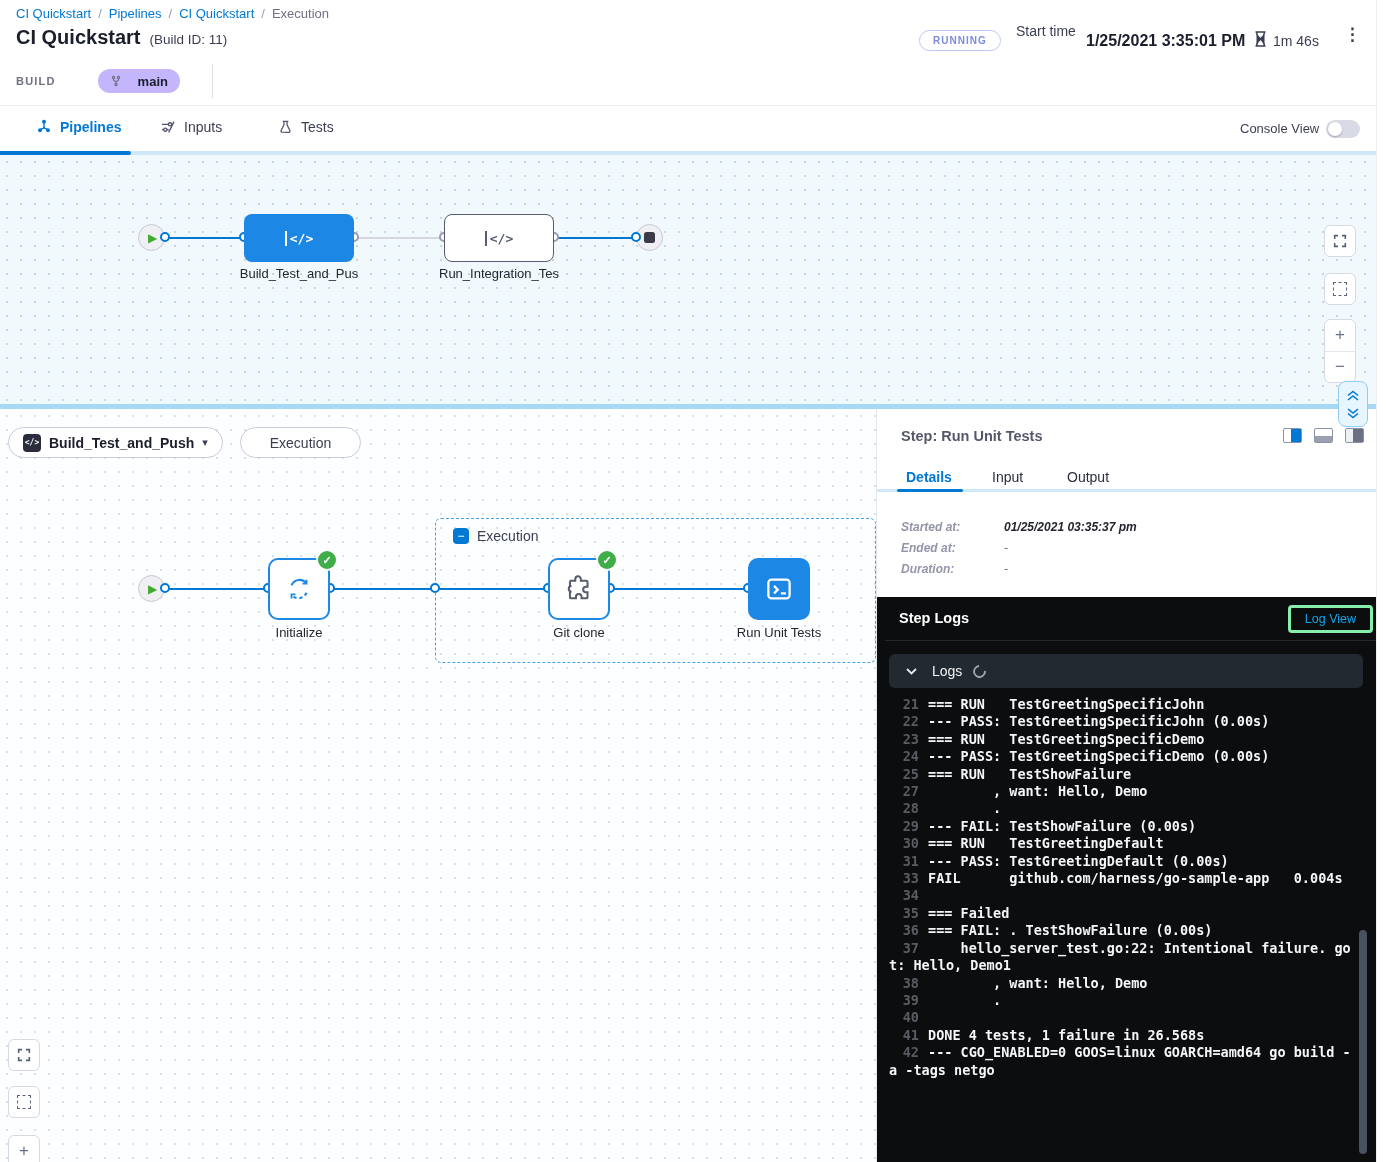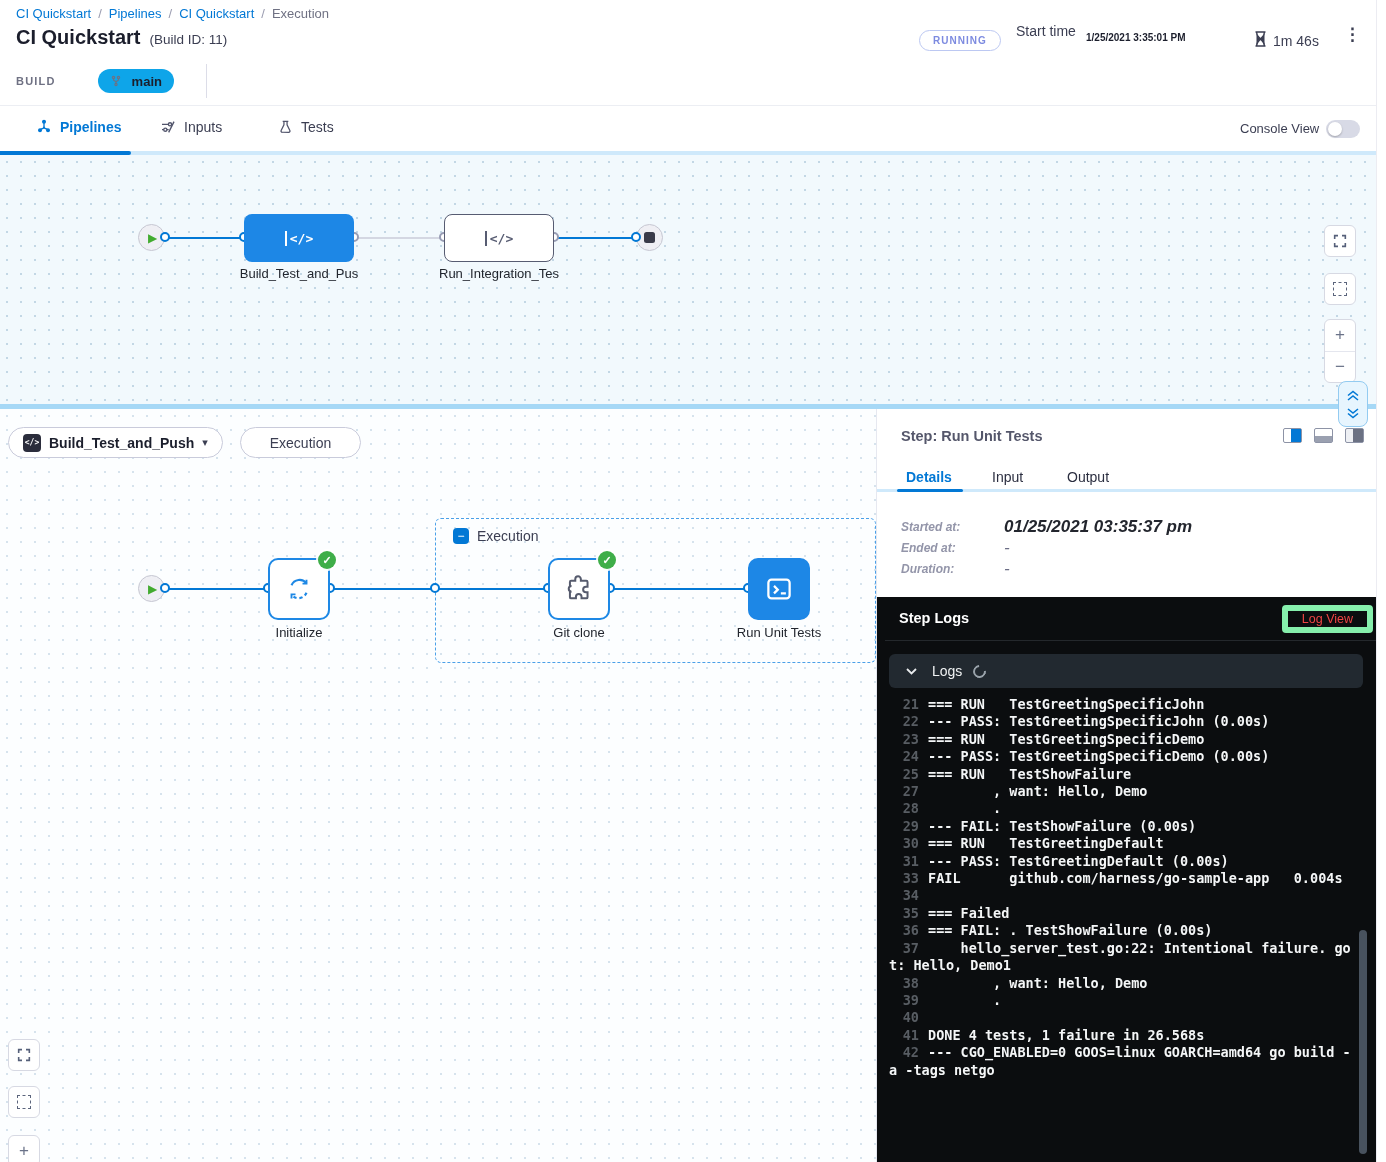--- a/index.html
+++ b/index.html
@@ -14,26 +14,26 @@
   header { position:absolute; left:0; top:0; width:1376px; height:105px; background:#fff; }
   .crumbs { position:absolute; left:16px; top:6px; font-size:13px; }
   .crumbs a { color:#0278d5; text-decoration:none; font-weight:500; }
   .crumbs .sep { color:#9a9cb0; margin:0 7px; }
   .crumbs .cur { color:#6f7183; }
   .titlerow { position:absolute; left:16px; top:26px; display:flex; align-items:baseline; gap:9px; }
   .titlerow h1 { font-size:20px; font-weight:700; color:#1b1e2c; }
   .buildid { font-size:13.5px; color:#3b3e52; }
   .buildrow { position:absolute; left:16px; top:64px; display:flex; align-items:center; }
   .buildlabel { font-size:11px; font-weight:700; letter-spacing:1.2px; color:#6f7183; }
-  .branch-pill { margin-left:42px; height:24px; display:inline-flex; align-items:center; gap:10px; background:#0ea5e9; border-radius:12px; padding:0 12px; font-size:13px; font-weight:600; color:#1b1e2c; }
+  .branch-pill { margin-left:42px; height:24px; display:inline-flex; align-items:center; gap:16px; background:#c4b5fd; border-radius:12px; padding:0 12px; font-size:13px; font-weight:600; color:#1b1e2c; }
   .branch-pill svg { stroke:#6f7183; }
   .vsep { margin-left:32px; width:1px; height:34px; background:#dcdde8; align-self:center; }
   .badge { position:absolute; left:919px; top:30px; border:1.5px solid #bcc8f2; color:#7d8be0; font-size:10px; font-weight:700; letter-spacing:1px; border-radius:11px; padding:4px 13px; }
   .stl { position:absolute; left:1016px; top:23px; font-size:14px; color:#3b3e52; }
-  .stv { position:absolute; left:1086px; top:32px; font-size:10px; font-weight:700; color:#1b1e2c; }
+  .stv { position:absolute; left:1086px; top:32px; font-size:16px; font-weight:700; color:#1b1e2c; }
   .hourglass { position:absolute; left:1254px; top:31px; }
   .elapsed { position:absolute; left:1273px; top:33px; font-size:14px; color:#3b3e52; }
   .kebab { position:absolute; left:1344px; top:26px; font-size:17px; font-weight:700; color:#3b3e52; letter-spacing:0; line-height:1; cursor:pointer; }
 
   
   .tabsbar { position:absolute; left:0; top:105px; width:1376px; height:46px; background:#fff; border-top:1px solid #eceef3; }
   .mtab { position:absolute; top:13px; display:flex; align-items:center; gap:8px; font-size:14px; color:#3b3e52; cursor:pointer; }
   .mtab.active { color:#0278d5; font-weight:600; }
   .tab-pipelines { left:36px; } .tab-inputs { left:160px; } .tab-tests { left:278px; }
   .consolelabel { position:absolute; left:1240px; top:15px; font-size:13px; color:#3b3e52; }
@@ -87,28 +87,28 @@
   .lay-2 { left:437px; } .lay-2 i { left:0; bottom:0; width:100%; height:6px; background:#9aa0b0; }
   .lay-3 { left:468px; background:#eef0f4; } .lay-3 i { right:0; top:0; width:10px; height:100%; background:#6b7183; }
   .ptab { position:absolute; top:60px; font-size:14px; color:#2b2e40; cursor:pointer; }
   .ptab.active { color:#0278d5; font-weight:600; }
   .ptab-details { left:29px; } .ptab-input { left:115px; } .ptab-output { left:190px; }
   .ptrack { position:absolute; left:0; top:80px; width:500px; height:3px; background:#cfe9fb; }
   .pactive { position:absolute; left:20px; top:0; width:66px; height:3px; background:#0278d5; border-radius:2px; }
   .details-rows { position:absolute; left:24px; top:107px; width:440px; }
   .drow { display:flex; height:21px; align-items:center;font-style:italic; }
   .dlabel { width:103px; font-size:12px; font-weight:600; color:#9395a9; }
-  .dvalue { font-size:17px; font-weight:700; color:#23262e; }
+  .dvalue { font-size:12px; font-weight:700; color:#23262e; }
   .drow.muted .dvalue { font-weight:400; color:#6b6d85; }
 
   
   .step-logs { position:absolute; left:0; top:188px; width:500px; height:565px; background:#0b0d0f; }
   .sl-head { position:absolute; left:8px; top:0; width:100%; height:44px; border-bottom:1px solid #24282c; }
   .sl-title { position:absolute; left:14px; top:13px; color:#fff; font-size:14.5px; font-weight:700; }
-  .logview-btn { position:absolute; right:12px; top:8px; height:28px; padding:0 14px; background:transparent; border:6px solid #86efac; border-radius:4px; color:#ef4444; font-size:12.5px; font-family:inherit; cursor:pointer; }
+  .logview-btn { position:absolute; right:12px; top:8px; height:28px; padding:0 14px; background:transparent; border:3px solid #86efac; border-radius:4px; color:#0ea5e9; font-size:12.5px; font-family:inherit; cursor:pointer; }
   .logs-bar { position:absolute; left:12px; right:14px; top:57px; height:34px; background:#222930; border-radius:6px; display:flex; align-items:center; cursor:pointer; }
   .logs-bar .chev { margin-left:17px; color:#e8eaec; }
   .logs-bar .lbl { margin-left:15px; color:#f0f2f3; font-size:14px; }
   .spinner { margin-left:11px; width:13px; height:13px; border-radius:50%; border:2px solid #99a2aa; border-top-color:transparent; transform:rotate(40deg); }
   .log-body { position:absolute; left:12px; right:24px; top:99px; bottom:4px; overflow:hidden; }
   .logline { white-space:pre-wrap; word-break:break-all; font:700 13.5px "DejaVu Sans Mono",monospace; color:#f4f6f7; line-height:17.4px; }
   .ln { display:inline-block; width:30px; text-align:right; margin-right:9px; color:#585d63; }
   .log-scroll { position:absolute; right:10px; top:333px; width:8px; height:224px; border-radius:4px; background:#48525e; cursor:pointer; }
 
   svg.ico { display:block; }

